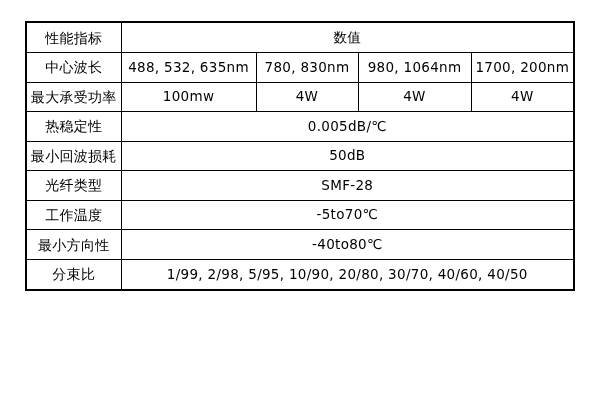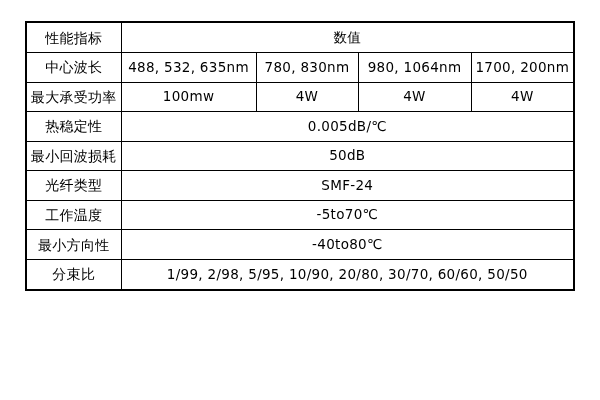--- a/index.html
+++ b/index.html
@@ -96,32 +96,32 @@
       </tr>
 
       <tr>
         <td class="lbl">最小回波损耗</td>
         <td colspan="4">50dB</td>
       </tr>
 
 
       <tr>
         <td class="lbl">光纤类型</td>
-        <td colspan="4">SMF-24</td>
+        <td colspan="4">SMF-28</td>
       </tr>
 
       <tr>
         <td class="lbl">工作温度</td>
         <td colspan="4">-5to70℃</td>
       </tr>
 
       <tr>
         <td class="lbl">最小方向性</td>
         <td colspan="4">-40to80℃</td>
       </tr>
 
       <tr>
         <td class="lbl">分束比</td>
-        <td colspan="4">1/99, 2/98, 5/95, 10/90, 20/80, 30/70, 60/60, 50/50</td>
+        <td colspan="4">1/99, 2/98, 5/95, 10/90, 20/80, 30/70, 40/60, 40/50</td>
       </tr>
     </tbody>
   </table>
 </div>
 
 </body></html>

